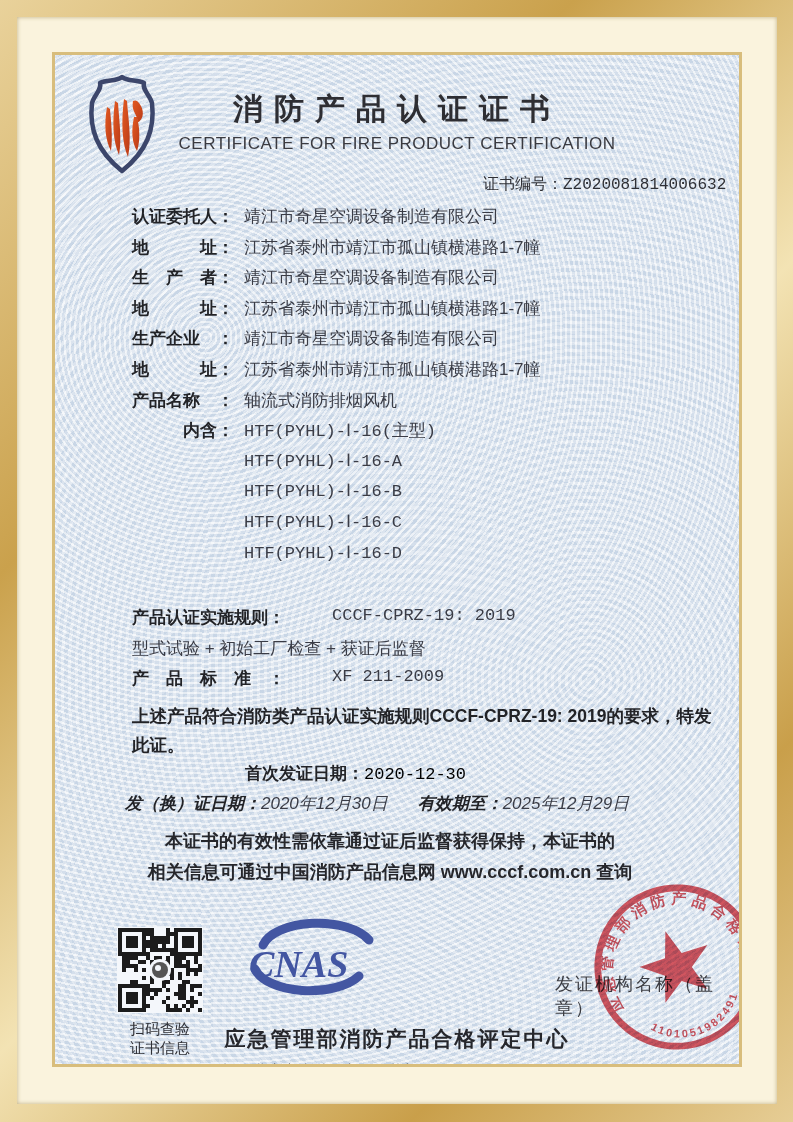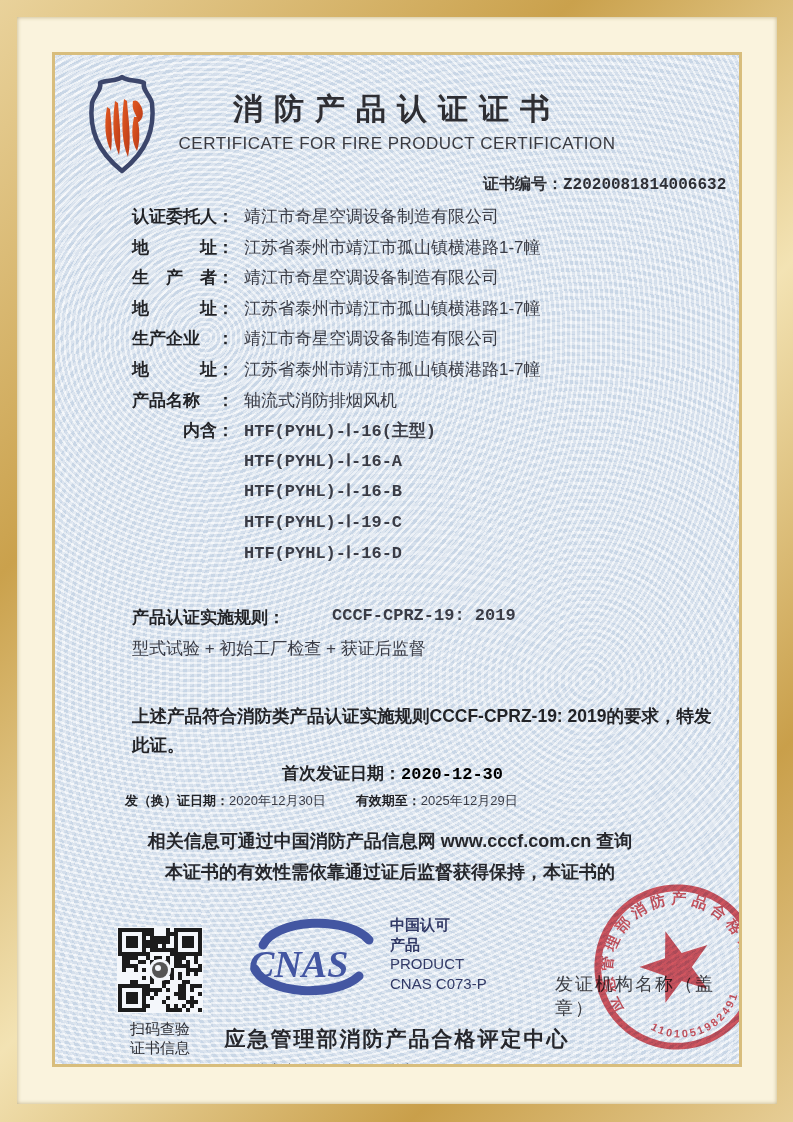--- a/index.html
+++ b/index.html
@@ -17,34 +17,34 @@
     border:3px solid #d8bd7c;overflow:hidden;
     background-image:
       repeating-radial-gradient(circle at 22% 28%, rgba(255,255,255,.45) 0 2px, rgba(130,160,200,.10) 2px 5px),
       repeating-radial-gradient(circle at 78% 62%, rgba(255,255,255,.35) 0 3px, rgba(130,160,200,.08) 3px 7px),
       repeating-radial-gradient(circle at 50% 95%, rgba(255,255,255,.25) 0 4px, rgba(140,165,205,.07) 4px 9px);}
   .abs{position:absolute;}
   .title{left:0;right:0;top:34px;text-align:center;font-size:30px;font-weight:bold;
     letter-spacing:11px;color:#2e2e33;}
   .subtitle{left:0;right:0;top:79px;text-align:center;font-size:17px;color:#3a3a40;letter-spacing:.5px;}
   .certno{top:119px;left:428px;font-size:16px;color:#2f3036;}
-  .certno .lab{font-weight:bold;}
-  .mono{font-family:"Liberation Mono","DejaVu Sans Mono",monospace;font-weight:bold;}
+  .certno .lab{font-weight:normal;}
+  .mono{font-family:"Liberation Mono","DejaVu Sans Mono",monospace;}
   .serif{font-family:"Liberation Serif","DejaVu Serif",serif;}
   .rows{top:150px;left:77px;right:20px;}
   .row{display:flex;height:30.6px;align-items:flex-start;font-size:17px;}
   .row .lab{width:112px;font-weight:bold;color:#222327;white-space:pre;flex:none;}
   .row .val{color:var(--text-soft);}
   .rows2{top:551px;left:77px;right:20px;}
   .rows2 .row .lab{width:200px;}
   .statement{top:647px;left:77px;width:600px;font-size:17.5px;font-weight:bold;
     color:#222327;line-height:29px;}
-  .firstissue{top:707px;left:190px;font-size:17px;margin-left:37px;}
+  .firstissue{top:707px;left:190px;font-size:17px;}
   .firstissue .lab,.issue .lab{font-weight:bold;color:#222327;}
-  .issue{top:737px;left:70px;font-size:13px;}
+  .issue{top:737px;left:70px;font-size:17px;font-style:italic;}
   .issue .val{color:var(--text-soft);}
   .gap{display:inline-block;width:30px;}
   .notice{top:771px;left:40px;width:590px;text-align:center;font-size:18px;font-weight:bold;
     color:#26272c;line-height:31px;}
   .qrblock{left:60px;top:872px;width:90px;text-align:center;}
   .qrbox{width:84px;height:84px;margin:0 auto;background:#f4f7fb;padding:1px;}
   .qrcap{margin-top:6px;font-size:15px;color:#2f3036;line-height:19px;}
   .cnaslogo{left:188px;top:858px;}
   .cnastext{left:335px;top:860px;font-size:15px;line-height:19.5px;color:#323a66;}
   .cnastext .cn{font-weight:bold;}
@@ -123,54 +123,58 @@
       <div class="row">
             <span class="lab"></span>
             <span class="val mono">HTF(PYHL)-Ⅰ-16-A</span>
           </div>
       <div class="row">
             <span class="lab"></span>
             <span class="val mono">HTF(PYHL)-Ⅰ-16-B</span>
           </div>
       <div class="row">
             <span class="lab"></span>
-            <span class="val mono">HTF(PYHL)-Ⅰ-19-C</span>
+            <span class="val mono">HTF(PYHL)-Ⅰ-16-C</span>
           </div>
       <div class="row">
             <span class="lab"></span>
             <span class="val mono">HTF(PYHL)-Ⅰ-16-D</span>
           </div>
     </div>
 
     <div class="abs rows2">
       <div class="row">
             <span class="lab">产品认证实施规则：</span>
             <span class="val mono">CCCF-CPRZ-19: 2019</span>
           </div>
       <div class="row">
             <span class="val">型式试验 + 初始工厂检查 + 获证后监督</span>
+          </div>
+      <div class="row">
+            <span class="lab">产　品　标　准　：</span>
+            <span class="val mono">XF 211-2009</span>
           </div>
     </div>
 
     <div class="abs statement">
       <div>上述产品符合消防类产品认证实施规则CCCF-CPRZ-19: 2019的要求，特发</div>
       <div>此证。</div>
     </div>
 
     <div class="abs firstissue">
       <span class="lab">首次发证日期：</span><span class="mono val">2020-12-30</span>
     </div>
 
     <div class="abs issue">
       <span class="lab">发（换）证日期：</span><span class="val">2020年12月30日</span><span class="gap"></span><span class="lab">有效期至：</span><span class="val">2025年12月29日</span>
     </div>
 
     <div class="abs notice">
+      <div>本证书的有效性需依靠通过证后监督获得保持，本证书的</div>
       <div>相关信息可通过中国消防产品信息网 www.cccf.com.cn 查询</div>
-      <div>本证书的有效性需依靠通过证后监督获得保持，本证书的</div>
     </div>
 
     <div class="abs qrblock">
       <div class="qrbox">
         <svg id="qr" width="84" height="84" viewBox="0 0 84 84">
               <rect x="0" y="0" width="84" height="84" fill="#f4f7fb"></rect>
               <rect x="4" y="28" width="4" height="4" fill="#1c1c1c"></rect>
               <rect x="4" y="32" width="4" height="4" fill="#1c1c1c"></rect>
               <rect x="4" y="36" width="4" height="4" fill="#1c1c1c"></rect>
               <rect x="4" y="40" width="4" height="4" fill="#1c1c1c"></rect>
@@ -324,26 +328,20 @@
         <div>证书信息</div>
       </div>
     </div>
 
     <svg class="abs cnaslogo" width="135" height="88" viewBox="0 0 135 88">
       <path d="M20,32 A56,28 0 0 1 126,27" fill="none" stroke="#4356a2" stroke-width="9" stroke-linecap="round"></path>
       <path d="M12,56 A56,28 0 0 0 116,63" fill="none" stroke="#4356a2" stroke-width="9" stroke-linecap="round"></path>
       <text x="6" y="64" font-size="38" font-style="italic" font-weight="bold" font-family="Liberation Serif, DejaVu Serif, serif" fill="#4356a2">CNAS</text>
     </svg>
 
-    <div class="abs cnastext">
-      <div class="cn">中国认可</div>
-      <div class="cn">产品</div>
-      <div>PRODUCT</div>
-      <div>CNAS C073-P</div>
-    </div>
 
     <div class="abs sealLabel">发证机构名称（盖章）</div>
 
     <svg class="abs sealsvg" width="178" height="178" viewBox="0 0 180 180" style="opacity:.88;mix-blend-mode:multiply;">
       <g transform="rotate(-18 90 90)">
         <circle cx="90" cy="90" r="80" fill="none" stroke="#d5414b" stroke-width="7"></circle>
         <polygon fill="#d5414b" points="90,52 98.8,77.9 126.1,78.3 104.3,94.6 112.3,120.7 90,105 67.7,120.7 75.7,94.6 53.9,78.3 81.2,77.9"></polygon>
         <defs>
           <path id="arcTop" d="M 27,116 A 67,67 0 1 1 153,116" fill="none"></path>
           <path id="arcBottom" d="M 36,128 A 60,60 0 0 0 144,128" fill="none"></path>

